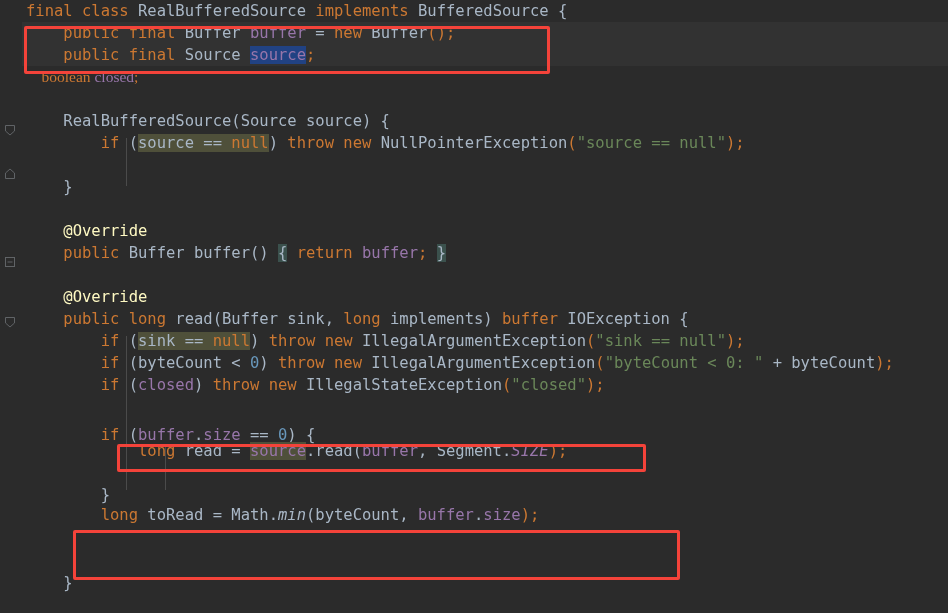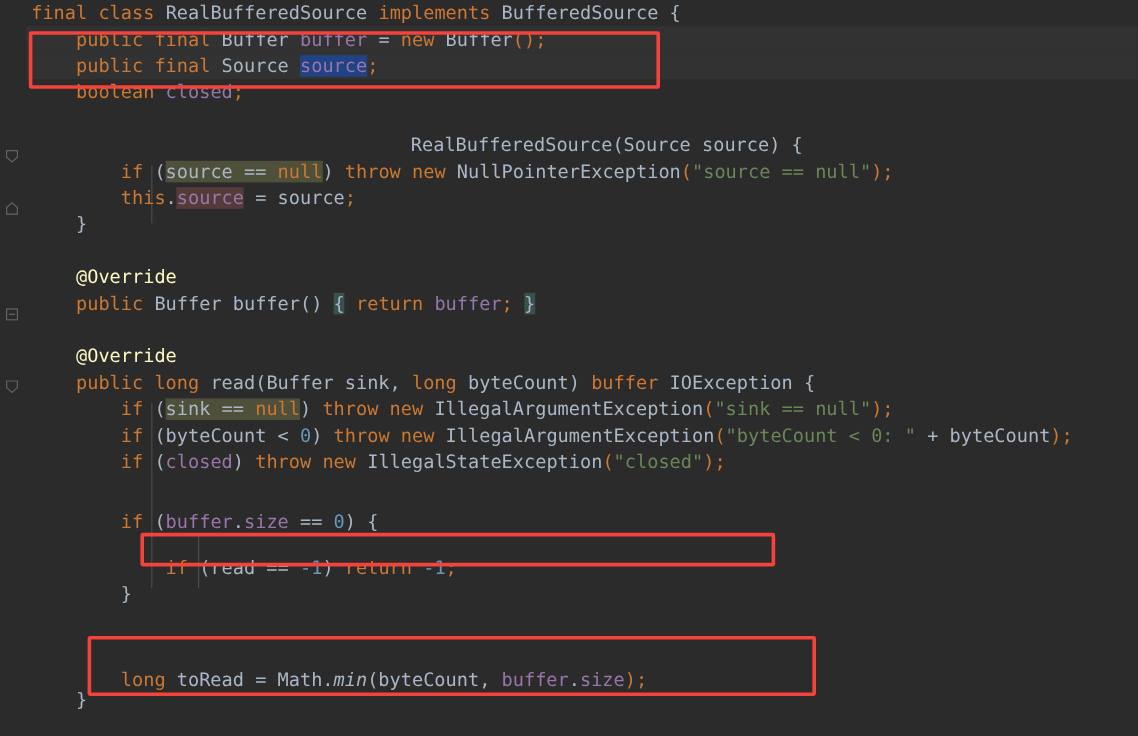--- a/index.html
+++ b/index.html
@@ -96,62 +96,61 @@
     <div class="guide" style="left:104px;top:138px;height:48px;"></div>
     <div class="guide" style="left:104px;top:336px;height:154px;"></div>
     <div class="guide" style="left:143px;top:446px;height:44px;"></div>
 
     <div class="line" style="top:0px;"><span class="txt"><span class="kw">final</span><span class="plain"> </span><span class="kw">class</span><span class="plain"> </span><span class="plain">RealBufferedSource</span><span class="plain"> </span><span class="kw">implements</span><span class="plain"> BufferedSource {</span></span></div>
 
     <div class="line cur" style="top:22px;"><span class="txt"><span class="plain">    </span><span class="kw">public</span><span class="plain"> </span><span class="kw">final</span><span class="plain"> Buffer </span><span class="fld">buffer</span><span class="plain"> = </span><span class="kw">new</span><span class="plain"> Buffer</span><span class="kw">();</span></span></div>
 
     <div class="line cur" style="top:44px;"><span class="txt"><span class="plain">    </span><span class="kw">public</span><span class="plain"> </span><span class="kw">final</span><span class="plain"> Source </span><span class="fld sel">source</span><span class="kw">;</span></span></div>
 
-    <div class="line" style="top:66px;"><span class="txt"><span class="plain">    </span><span class="kw">boolean</span><span class="plain"> </span><span class="fld">closed</span><span class="kw">;</span></span></div>
+    <div class="line" style="top:66px;font-family:Liberation Serif, serif;"><span class="txt"><span class="plain">    </span><span class="kw">boolean</span><span class="plain"> </span><span class="fld">closed</span><span class="kw">;</span></span></div>
 
     <div class="line" style="top:88px;"><span class="txt"> </span></div>
 
-    <div class="line" style="top:110px;text-align:center;"><span class="txt"><span class="plain">    RealBufferedSource</span><span class="plain">(Source source) {</span></span></div>
+    <div class="line" style="top:110px;"><span class="txt"><span class="plain">    RealBufferedSource</span><span class="plain">(Source source) {</span></span></div>
 
     <div class="line" style="top:132px;"><span class="txt"><span class="plain">        </span><span class="kw">if</span><span class="plain"> (</span><span class="hl-id"><span class="plain">source </span><span class="plain">== </span><span class="kw">null</span></span><span class="plain">) </span><span class="kw">throw</span><span class="plain"> </span><span class="kw">new</span><span class="plain"> NullPointerException</span><span class="kw">(</span><span class="str">"source == null"</span><span class="kw">);</span></span></div>
 
-    <div class="line" style="top:154px;"><span class="txt"><span class="plain">        </span><span class="kw">this</span><span class="plain">.</span><span class="fld hl-write">source</span><span class="plain"> = source</span><span class="kw">;</span></span></div>
 
     <div class="line" style="top:176px;"><span class="txt"><span class="plain">    }</span></span></div>
 
     <div class="line" style="top:198px;"><span class="txt"> </span></div>
 
     <div class="line" style="top:220px;"><span class="txt"><span class="plain">    </span><span class="ann">@Override</span></span></div>
 
     <div class="line" style="top:242px;"><span class="txt"><span class="plain">    </span><span class="kw">public</span><span class="plain"> Buffer buffer() </span><span class="plain hl-brace">{</span><span class="plain"> </span><span class="kw">return</span><span class="plain"> </span><span class="fld">buffer</span><span class="kw">;</span><span class="plain"> </span><span class="plain hl-brace">}</span></span></div>
 
     <div class="line" style="top:264px;"><span class="txt"> </span></div>
 
     <div class="line" style="top:286px;"><span class="txt"><span class="plain">    </span><span class="ann">@Override</span></span></div>
 
-    <div class="line" style="top:308px;"><span class="txt"><span class="plain">    </span><span class="kw">public</span><span class="plain"> </span><span class="kw">long</span><span class="plain"> read(Buffer sink, </span><span class="kw">long</span><span class="plain"> byteCount) </span><span class="kw">buffer</span><span class="plain"> IOException {</span></span></div>
+    <div class="line" style="top:308px;"><span class="txt"><span class="plain">    </span><span class="kw">public</span><span class="plain"> </span><span class="kw">long</span><span class="plain"> read(Buffer sink, </span><span class="kw">long</span><span class="plain"> implements) </span><span class="kw">buffer</span><span class="plain"> IOException {</span></span></div>
 
     <div class="line" style="top:330px;"><span class="txt"><span class="plain">        </span><span class="kw">if</span><span class="plain"> (</span><span class="hl-id"><span class="plain">sink == </span><span class="kw">null</span></span><span class="plain">) </span><span class="kw">throw</span><span class="plain"> </span><span class="kw">new</span><span class="plain"> IllegalArgumentException</span><span class="kw">(</span><span class="str">"sink == null"</span><span class="kw">);</span></span></div>
 
     <div class="line" style="top:352px;"><span class="txt"><span class="plain">        </span><span class="kw">if</span><span class="plain"> (byteCount &lt; </span><span class="num">0</span><span class="plain">) </span><span class="kw">throw</span><span class="plain"> </span><span class="kw">new</span><span class="plain"> IllegalArgumentException</span><span class="kw">(</span><span class="str">"byteCount &lt; 0: "</span><span class="plain"> + byteCount</span><span class="kw">);</span></span></div>
 
     <div class="line" style="top:374px;"><span class="txt"><span class="plain">        </span><span class="kw">if</span><span class="plain"> (</span><span class="fld">closed</span><span class="plain">) </span><span class="kw">throw</span><span class="plain"> </span><span class="kw">new</span><span class="plain"> IllegalStateException</span><span class="kw">(</span><span class="str">"closed"</span><span class="kw">);</span></span></div>
 
     <div class="line" style="top:396px;"><span class="txt"> </span></div>
 
     <div class="line" style="top:424px;"><span class="txt"><span class="plain">        </span><span class="kw">if</span><span class="plain"> (</span><span class="fld">buffer</span><span class="plain">.</span><span class="fld">size</span><span class="plain"> == </span><span class="num">0</span><span class="plain">) {</span></span></div>
 
+    <div class="line" style="top:440px;"><span class="txt"><span class="plain">            </span><span class="kw">long</span><span class="plain"> read = </span><span class="fld hl-id">source</span><span class="plain">.read(</span><span class="fld">buffer</span><span class="plain">, Segment.</span><span class="stat">SIZE</span><span class="kw">);</span></span></div>
 
-    <div class="line" style="top:462px;"><span class="txt"><span class="plain">            </span><span class="kw">if</span><span class="plain"> (read == </span><span class="num">-1</span><span class="plain">) </span><span class="kw">return</span><span class="plain"> </span><span class="num">-1</span><span class="kw">;</span></span></div>
 
     <div class="line" style="top:484px;"><span class="txt"><span class="plain">        }</span></span></div>
 
     <div class="line" style="top:506px;"><span class="txt"> </span></div>
 
-    <div class="line" style="top:556px;"><span class="txt"><span class="plain">        </span><span class="kw">long</span><span class="plain"> toRead = Math.</span><span class="statm">min</span><span class="plain">(byteCount, </span><span class="fld">buffer</span><span class="plain">.</span><span class="fld">size</span><span class="kw">);</span></span></div>
+    <div class="line" style="top:504px;"><span class="txt"><span class="plain">        </span><span class="kw">long</span><span class="plain"> toRead = Math.</span><span class="statm">min</span><span class="plain">(byteCount, </span><span class="fld">buffer</span><span class="plain">.</span><span class="fld">size</span><span class="kw">);</span></span></div>
 
 
     <div class="line" style="top:572px;"><span class="txt"><span class="plain">    }</span></span></div>
 
   </div>
 
   <div class="redbox" style="left:24px;top:26px;width:526px;height:48px;"></div>
   <div class="redbox" style="left:117px;top:444px;width:529px;height:28px;"></div>
   <div class="redbox" style="left:73px;top:530px;width:607px;height:50px;"></div>
 

